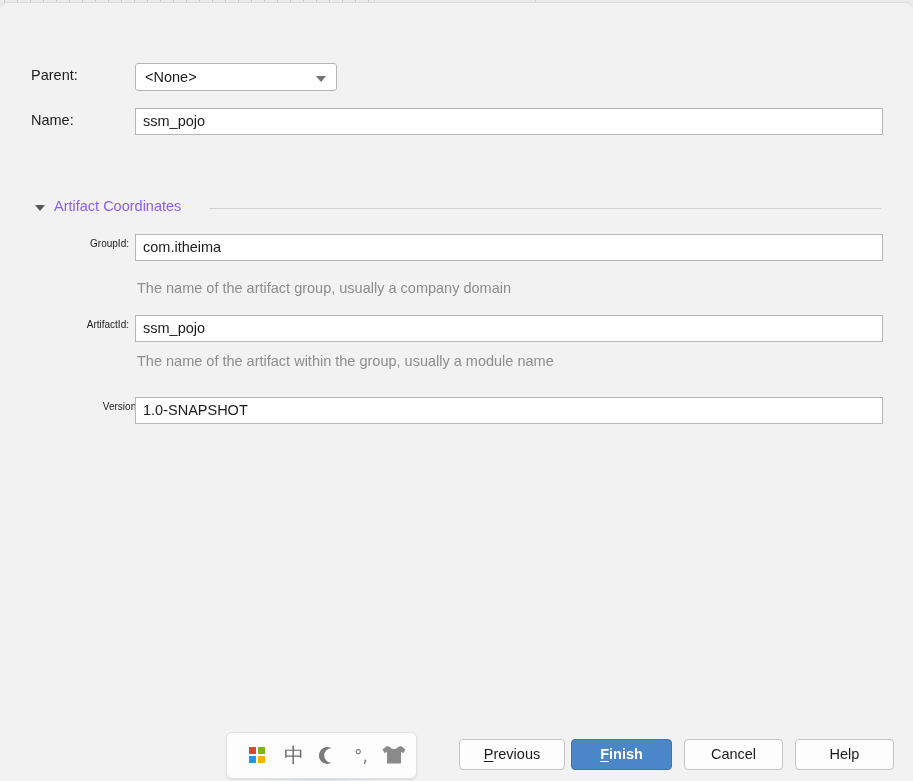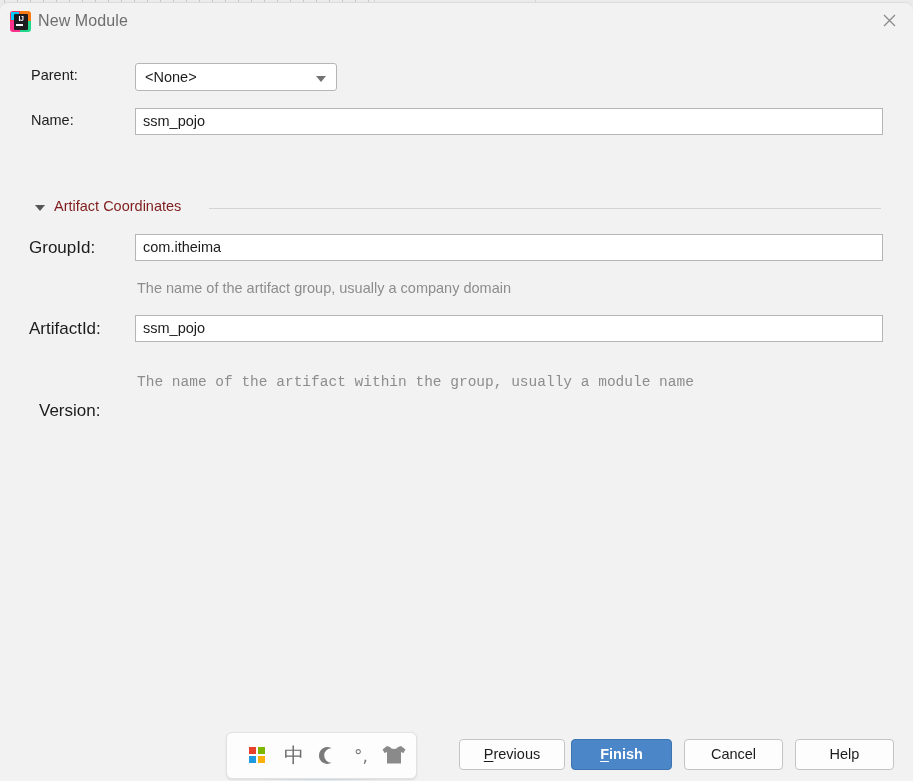--- a/index.html
+++ b/index.html
@@ -130,22 +130,22 @@
     position: absolute;
     top: 4px;
     font-size: 14.5px;
     color: #1c1c1c;
     white-space: nowrap;
   }
   .lbl-right {
     position: absolute;
     top: 4px;
     width: 100px;
-    text-align: left;
-    font-size: 17px;
+    text-align: right;
+    font-size: 10px;
     color: #1c1c1c;
     white-space: nowrap;
   }
 
   .field {
     position: absolute;
     height: 27px;
     background: #ffffff;
     border: 1px solid #b6b6b6;
     box-sizing: border-box;
@@ -199,21 +199,21 @@
     left: 4px; top: 7px;
     width: 0; height: 0;
     border-left: 5.5px solid transparent;
     border-right: 5.5px solid transparent;
     border-top: 6px solid #555555;
   }
   .section .stitle {
     position: absolute;
     left: 23px; top: 0px;
     font-size: 14.5px;
-    color: #7f1d1d;
+    color: #8b5cf6;
     white-space: nowrap;
   }
   .section .sline {
     position: absolute;
     left: 178px; top: 10px;
     width: 672px; height: 1px;
     background: #d3d3d3;
   }
 
   .hint {
@@ -315,38 +315,20 @@
 <body>
 
 <div class="bg-artifact">
   <div class="tick-row"></div>
   <div class="seam"></div>
   <div class="seam2"></div>
 </div>
 
 <div class="dialog">
 
-  <div class="titlebar">
-    <div class="app-icon">
-      <span class="q q1"></span>
-      <span class="q q2"></span>
-      <span class="q q3"></span>
-      <span class="q q4"></span>
-      <span class="cyan"></span>
-      <span class="plate"></span>
-      <span class="ij">IJ</span>
-      <span class="ubar"></span>
-    </div>
-    <div class="title-text">New Module</div>
-    <div class="close-btn">
-      <svg width="13" height="13" viewBox="0 0 13 13">
-        <path d="M1 1 L12 12 M12 1 L1 12" stroke="#8a8a8a" stroke-width="1.3" fill="none"></path>
-      </svg>
-    </div>
-  </div>
 
   <div class="row" style="left:0; top:60px; width:913px;padding-left:32px;">
     <div class="lbl" style="left:31px;">Parent:</div>
     <div class="combo" style="left:135px; top:0px; width:202px;">
       <span>&lt;None&gt;</span>
       <span class="arrow"></span>
     </div>
   </div>
 
   <div class="row" style="left:0; top:105px; width:814px;">
@@ -364,24 +346,25 @@
   <div class="row" style="left:0; top:231px; width:913px;">
     <div class="lbl-right" style="left:29px;">GroupId:</div>
     <div class="field" style="left:135px; top:0px; width:748px;">com.itheima</div>
   </div>
   <div class="hint" style="top:277px;">The name of the artifact group, usually a company domain</div>
 
   <div class="row" style="left:0; top:312px; width:913px;">
     <div class="lbl-right" style="left:29px;">ArtifactId:</div>
     <div class="field" style="left:135px; top:0px; width:748px;">ssm_pojo</div>
   </div>
-  <div class="hint" style="top:371px;font-family:Liberation Mono, monospace;">The name of the artifact within the group, usually a module name</div>
+  <div class="hint" style="top:350px;">The name of the artifact within the group, usually a module name</div>
 
   <div class="row" style="left:0; top:394px; width:913px;">
     <div class="lbl-right" style="left:39px;">Version:</div>
+    <div class="field" style="left:135px; top:0px; width:748px;">1.0-SNAPSHOT</div>
   </div>
 
   <div class="btn" style="left:459px; top:736px; width:106px;">
     <u>P</u><span>revious</span>
   </div>
   <div class="btn primary" style="left:571px; top:736px; width:101px;">
     <u>F</u><span>inish</span>
   </div>
   <div class="btn" style="left:684px; top:736px; width:99px;">Cancel</div>
   <div class="btn" style="left:795px; top:736px; width:99px;">Help</div>

